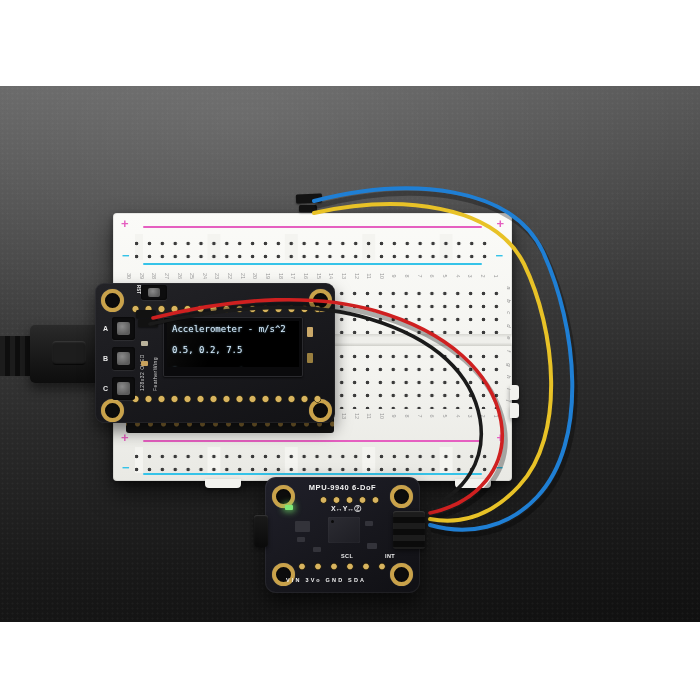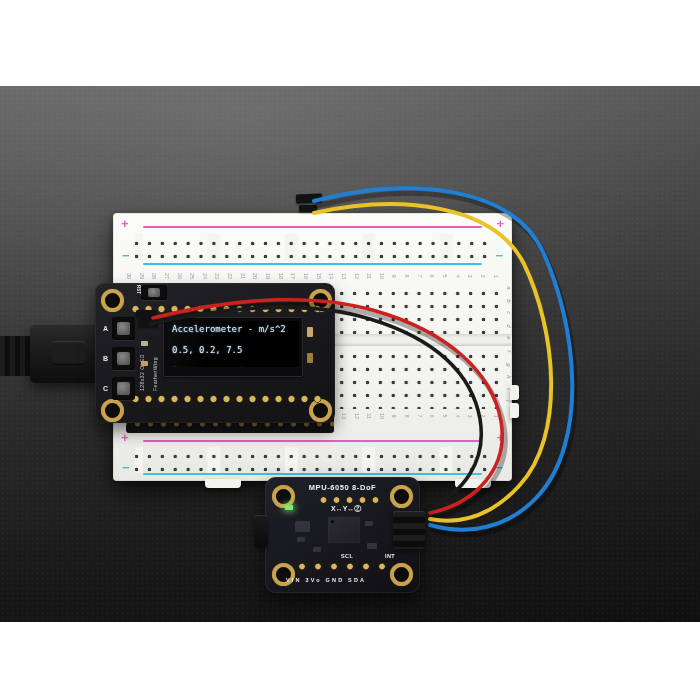--- a/index.html
+++ b/index.html
@@ -314,21 +314,21 @@
     <path fill="none" stroke-width="3.6" stroke-linecap="round" d="M153,318 C240,296 318,294 376,311 C448,332 492,372 501,421 C509,467 477,503 430,513" stroke="#cf2020"></path>
     <path fill="none" stroke-width="4" stroke-linecap="round" d="M314,213 C400,194 494,204 524,264 C556,330 566,436 519,486 C492,515 462,525 430,519" stroke="#e8c227"></path>
     <path fill="none" stroke-width="4" stroke-linecap="round" d="M314,201 C410,176 512,186 543,252 C577,326 589,442 537,497 C508,528 468,536 430,525" stroke="#1f7fd4"></path>
   </svg>
 
   <div class="sensor">
     <div class="mount m1"></div>
     <div class="mount m2"></div>
     <div class="mount m3"></div>
     <div class="mount m4"></div>
-    <div class="sensor-title">MPU-6050 8-DoF</div>
+    <div class="sensor-title">MPU-9940 6-DoF</div>
     <div class="hole-row hr-top"></div>
     <div class="led" style="background: rgb(126, 232, 119);"></div>
     <div class="axis-label">X↔Y↔Ⓩ</div>
     <div class="chip"></div>
     <div class="s-passive" style="left:30px;top:44px;width:15px;height:11px;"></div>
     <div class="s-passive" style="left:32px;top:60px;width:8px;height:5px;"></div>
     <div class="s-passive" style="left:48px;top:70px;width:8px;height:5px;"></div>
     <div class="s-passive" style="left:100px;top:44px;width:8px;height:5px;"></div>
     <div class="s-passive" style="left:102px;top:66px;width:10px;height:6px;"></div>
     <div class="jst left"></div>

